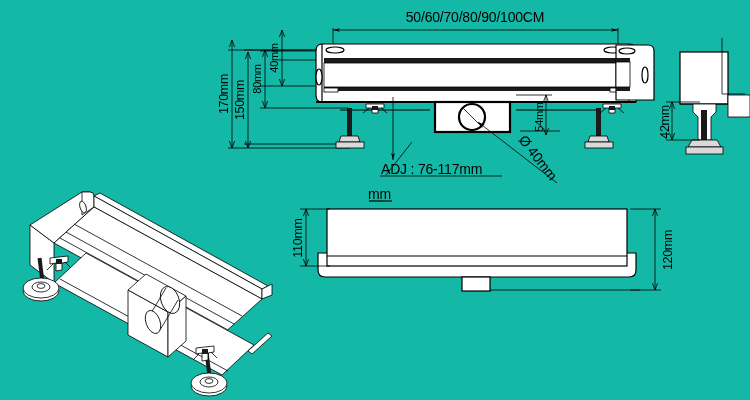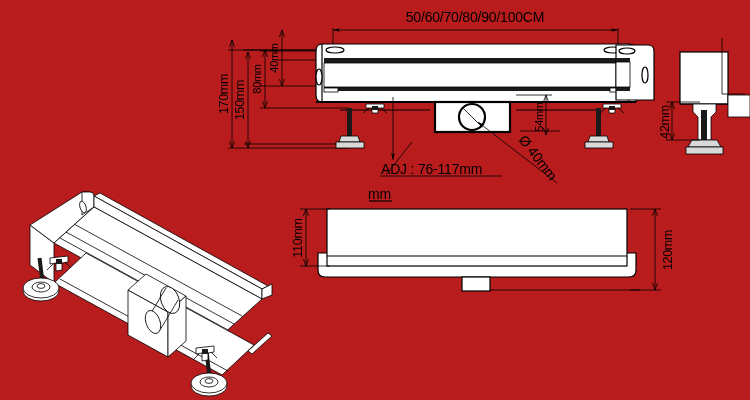--- a/index.html
+++ b/index.html
@@ -7,21 +7,21 @@
     padding: 0;
     background: #ffffff;
   }
   body {
     font-family: "Liberation Sans", sans-serif;
   }
   #sheet {
     position: relative;
     width: 750px;
     height: 400px;
-    background: #b91c1c;
+    background: #14b8a6;
     overflow: hidden;
     text-align: right;
   }
   #sheet svg {
     position: absolute;
     top: 0;
     left: 0;
     width: 750px;
     height: 400px;
   }

